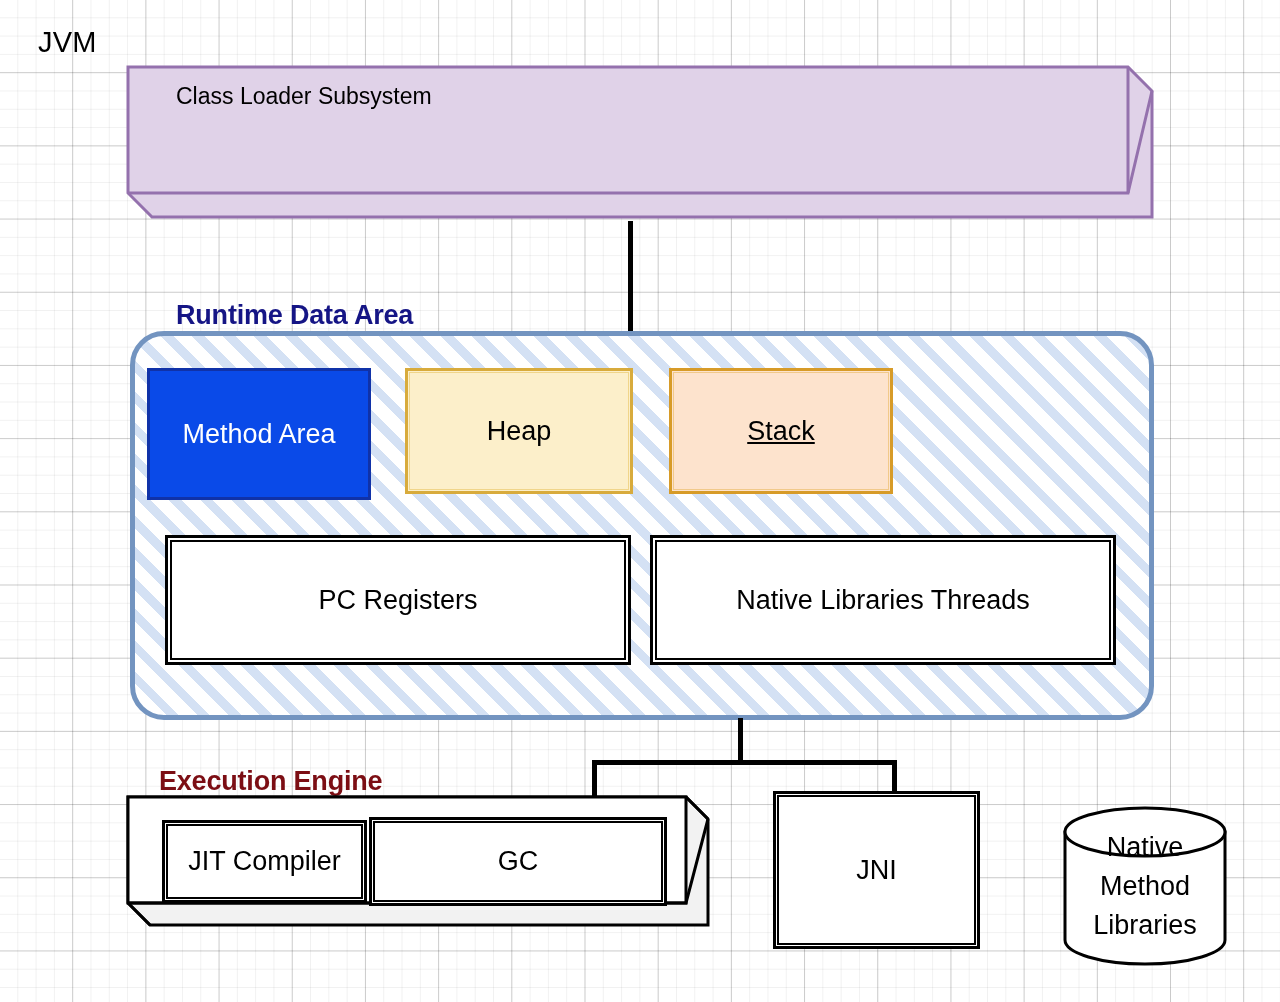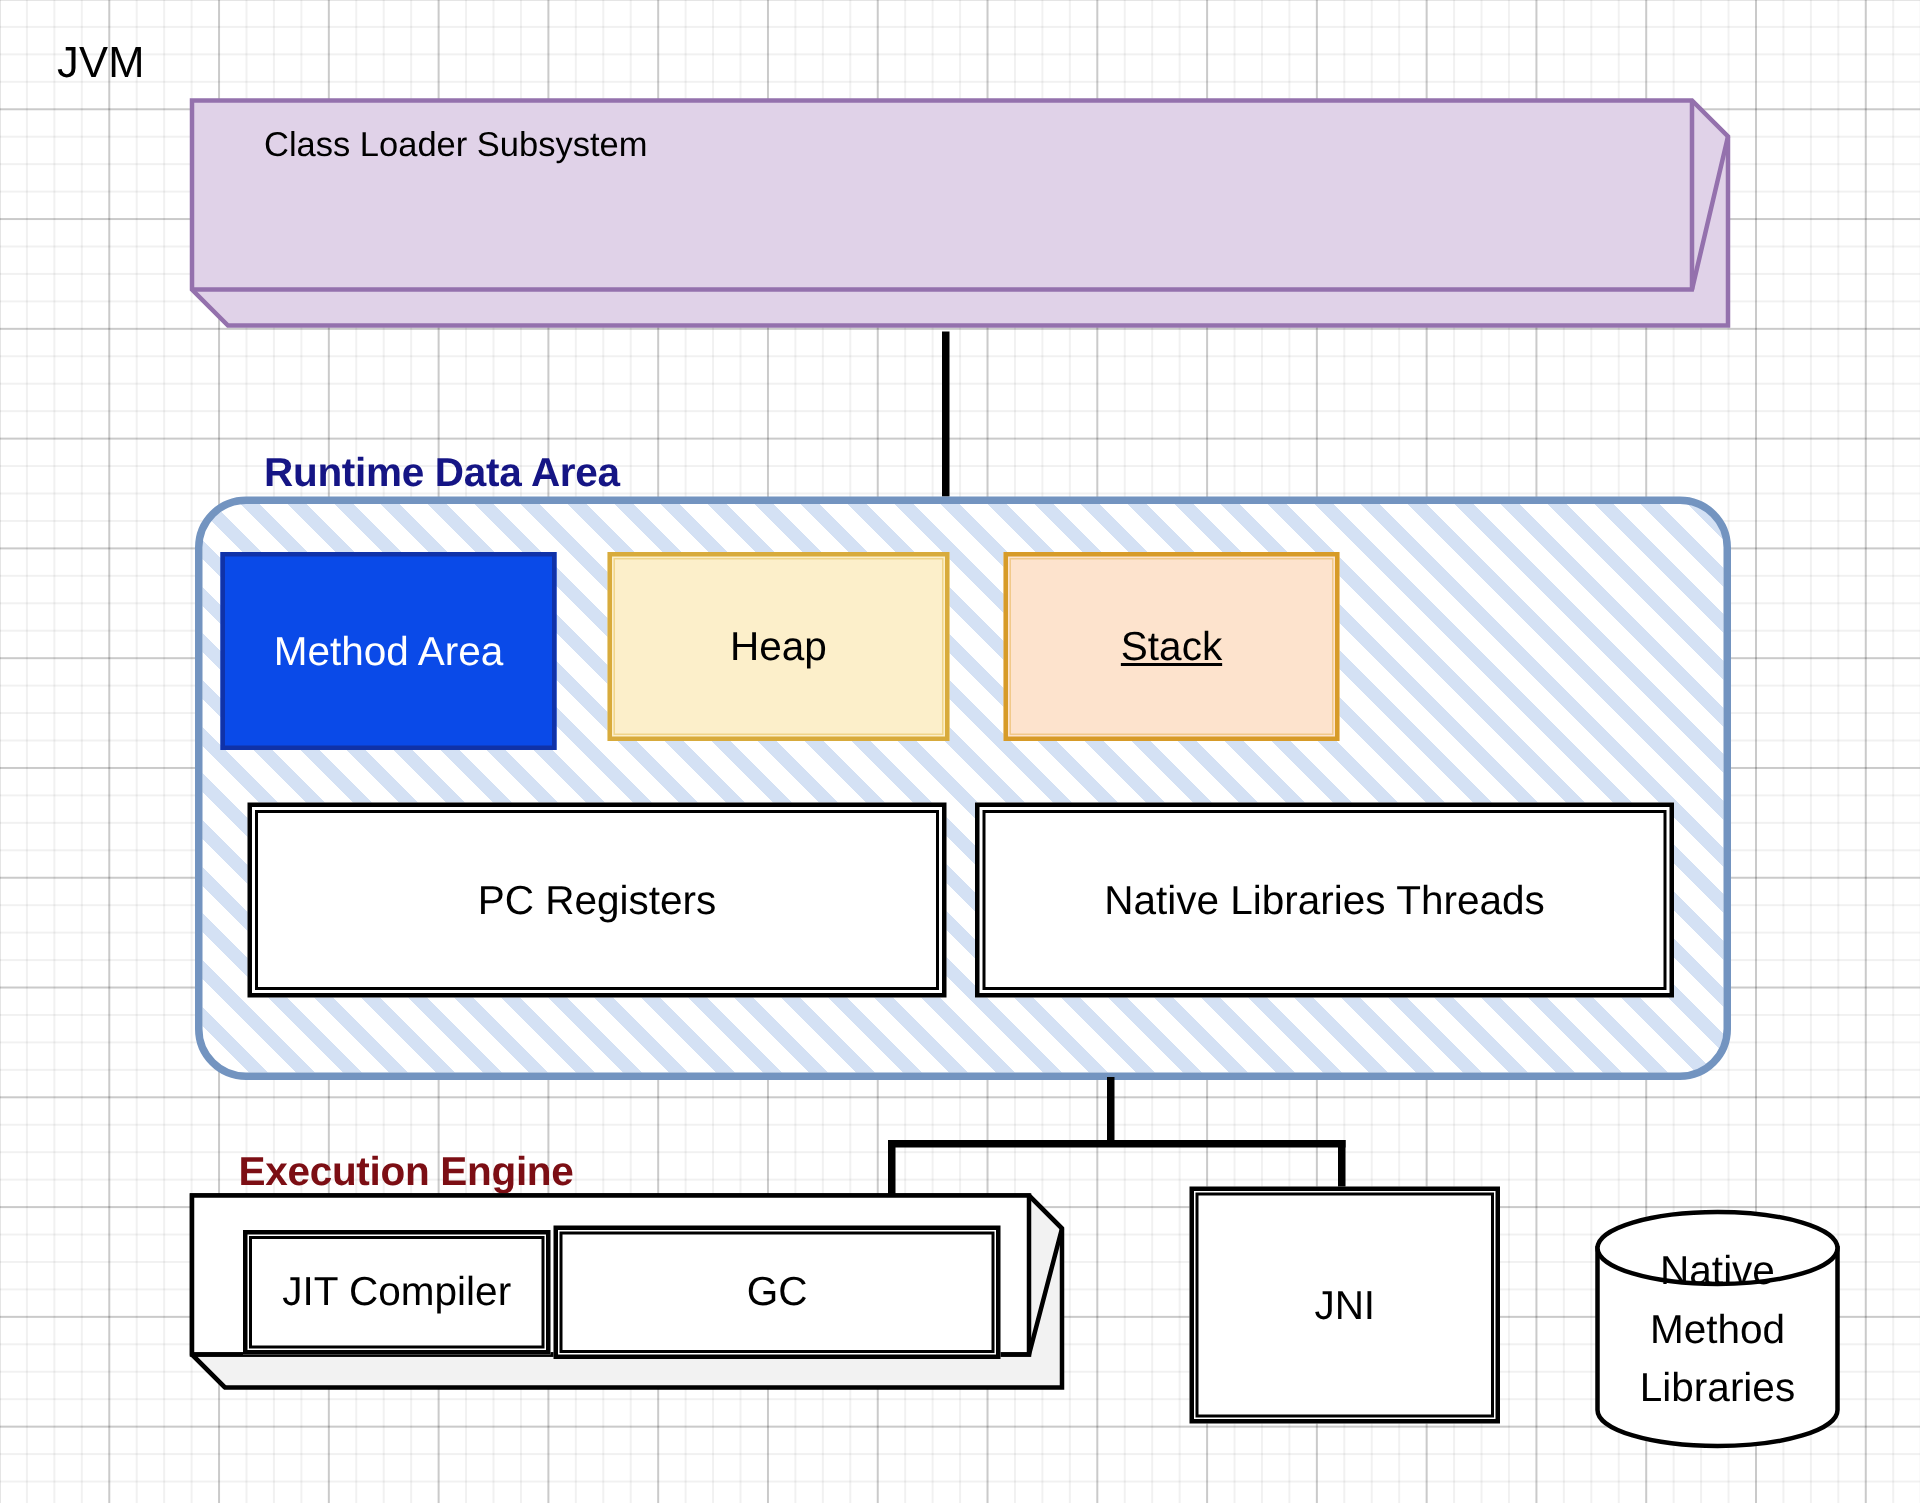--- a/index.html
+++ b/index.html
@@ -230,21 +230,21 @@
     top: 817px;
     width: 298px;
     height: 89px;
     background: #ffffff;
     border: 3px solid #000000;
     outline: 2px solid #000000;
     outline-offset: -6px;
     font-size: 27px;
   }
   .b-jni {
-    left: 793px;
+    left: 773px;
     top: 791px;
     width: 207px;
     height: 158px;
     background: #ffffff;
     border: 3px solid #000000;
     outline: 2px solid #000000;
     outline-offset: -6px;
     font-size: 27px;
   }
 

